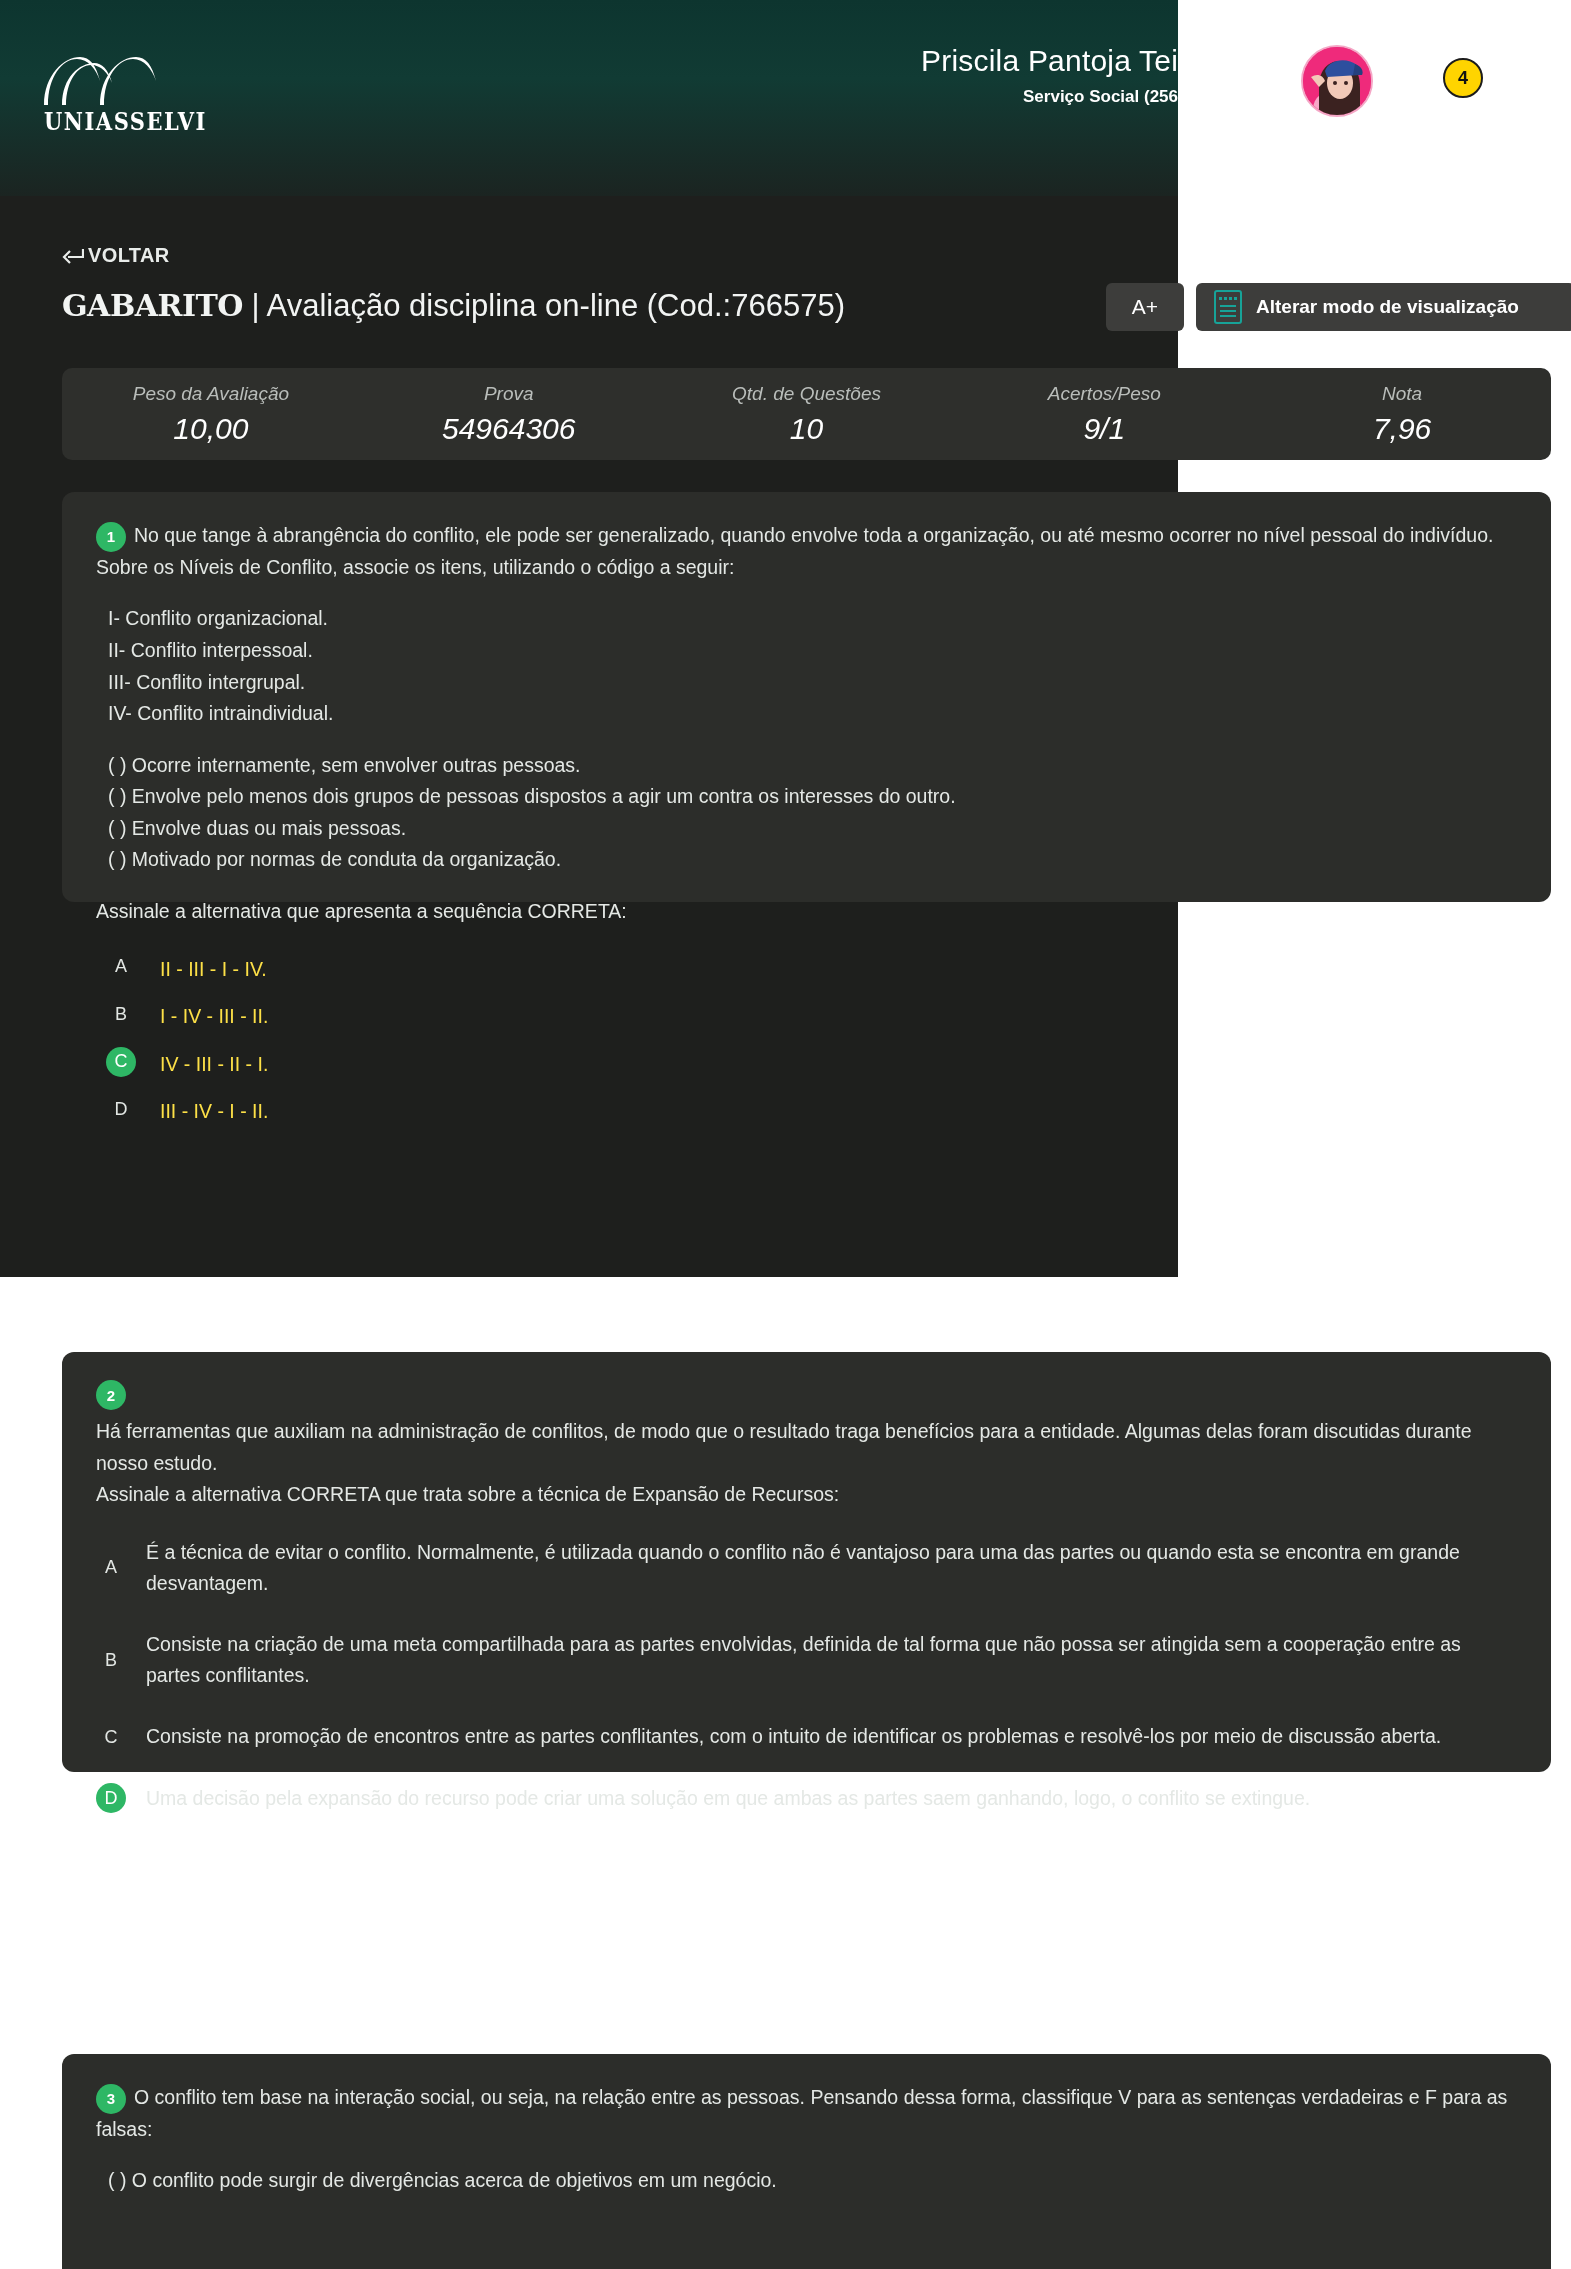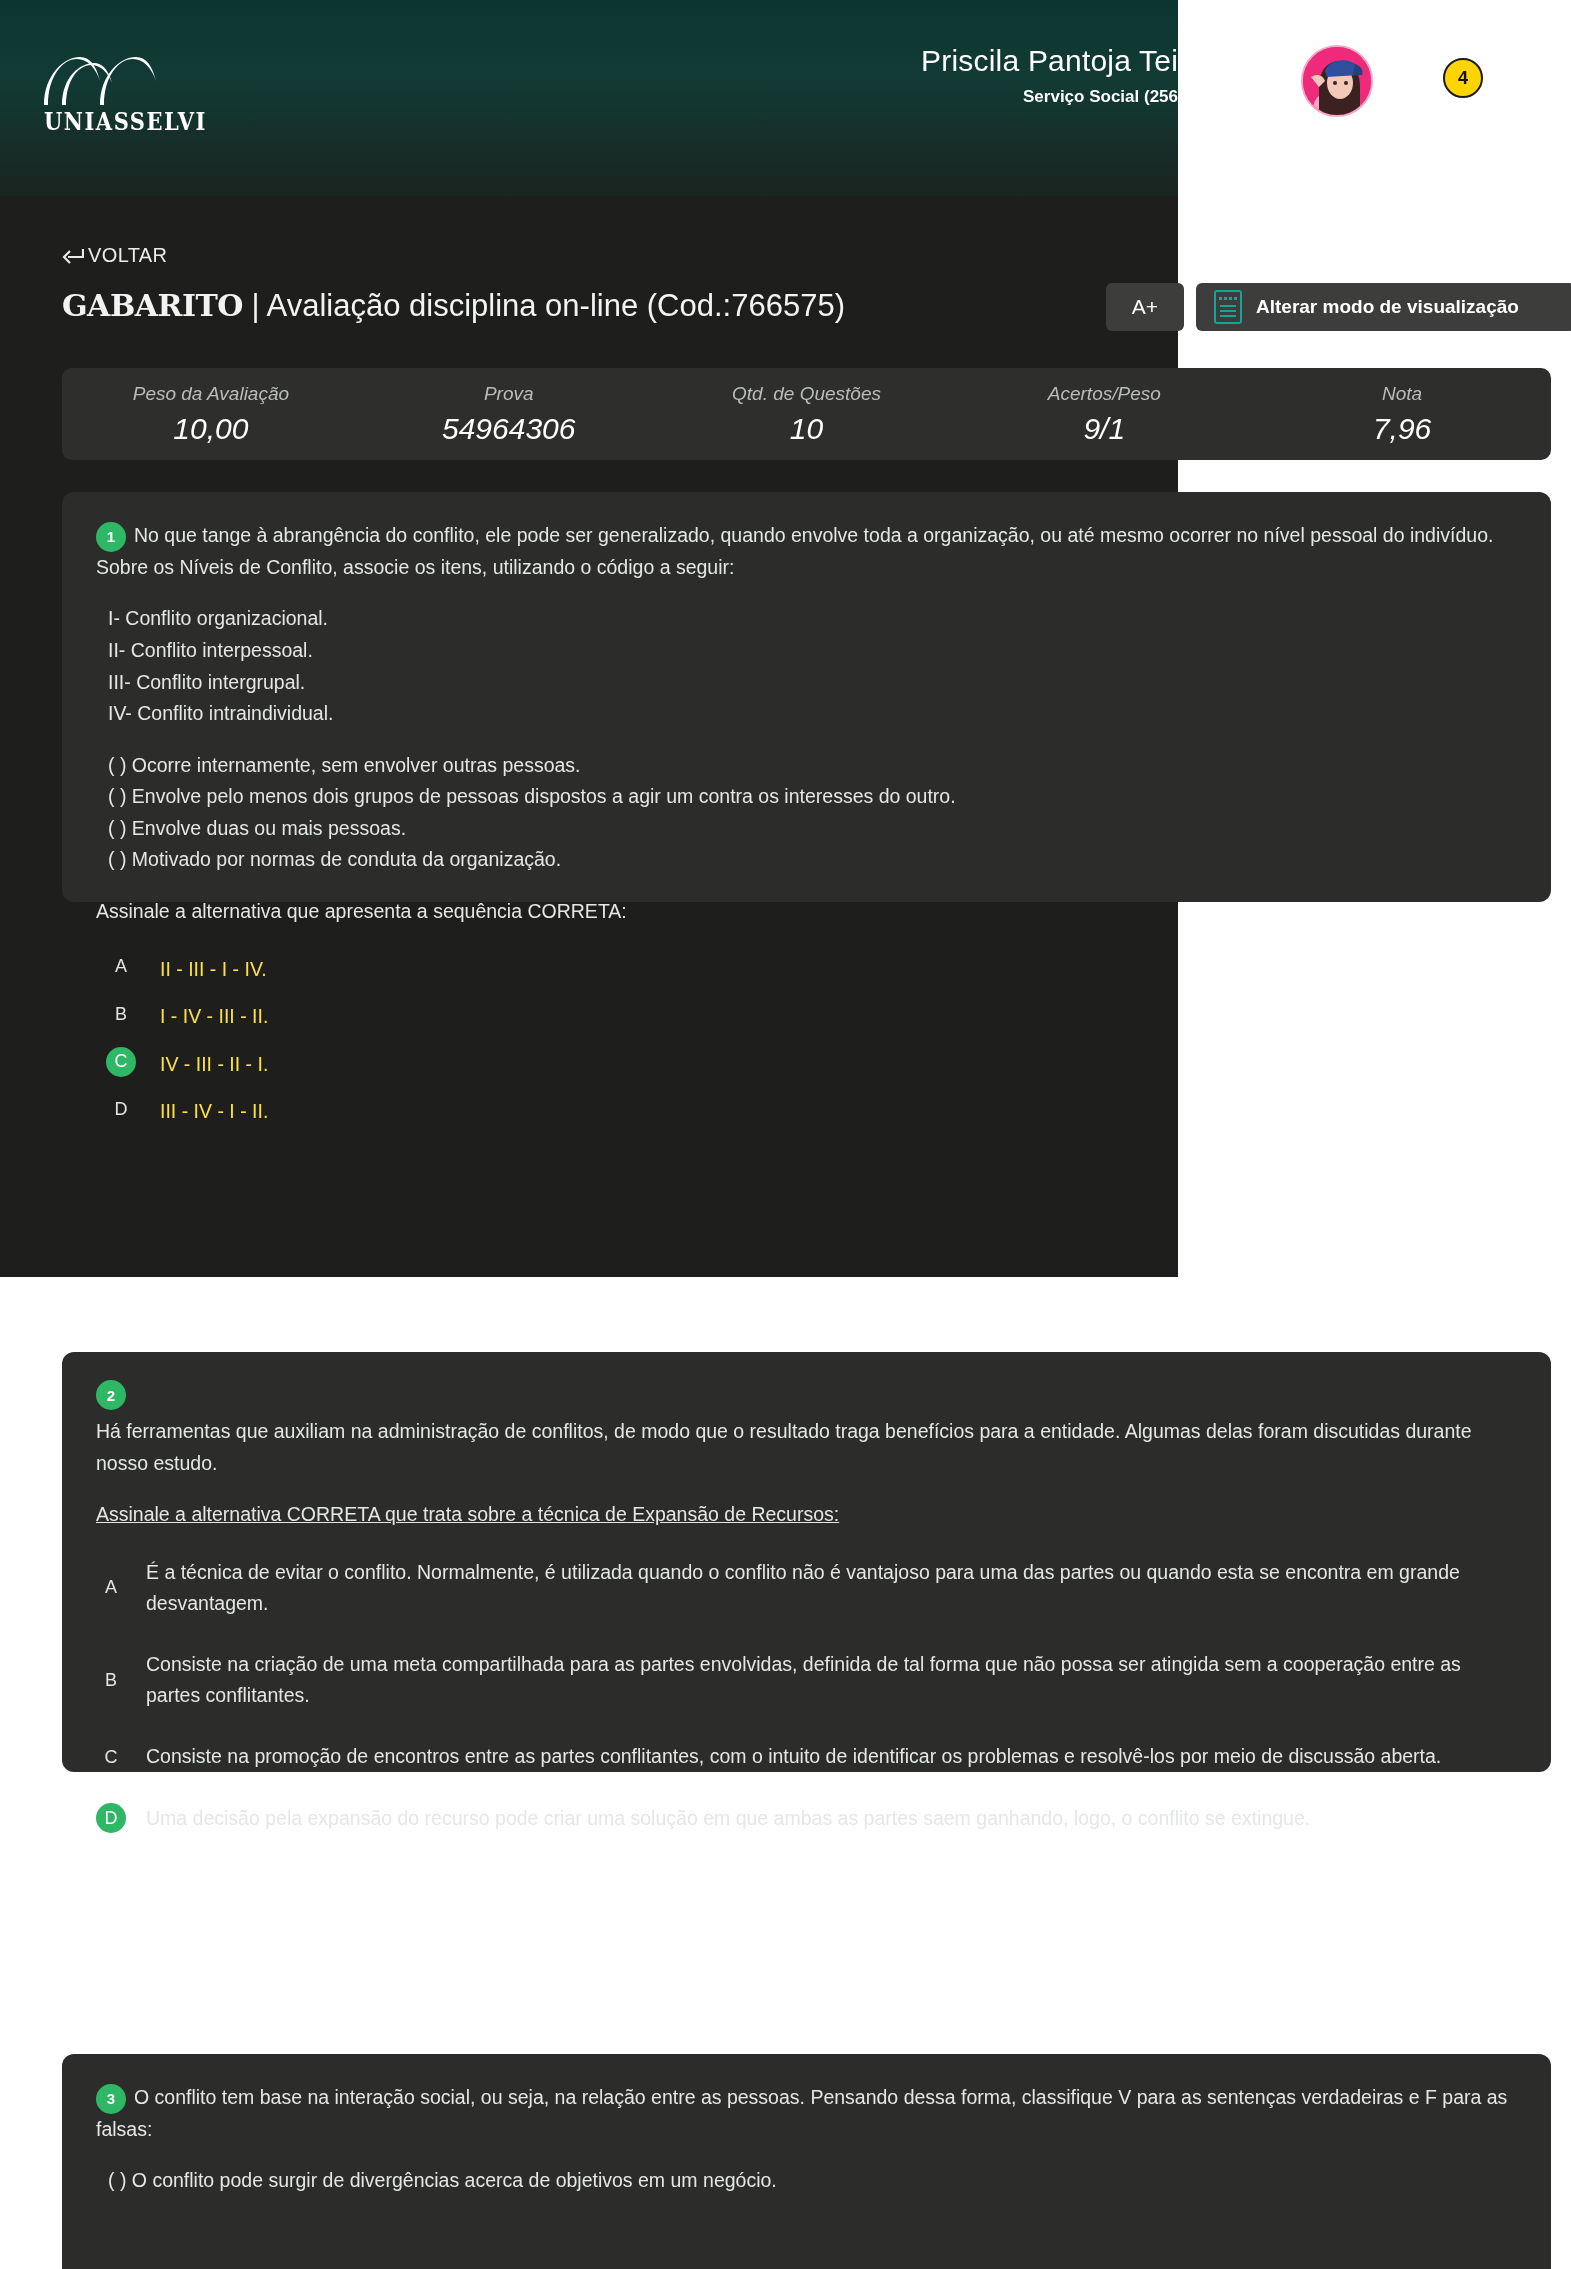--- a/index.html
+++ b/index.html
@@ -117,21 +117,21 @@
 
   
   .voltar {
     position: absolute;
     left: 62px; top: 244px;
     display: flex;
     align-items: center;
     gap: 4px;
     color: #e9ecea;
     font-size: 20px;
-    font-weight: 400;
+    font-weight: 700;
     letter-spacing: .4px;
     cursor: pointer;
   }
   .voltar svg { display:block; }
 
   
   .title-row {
     position: absolute;
     left: 62px; top: 282px;
     right: 30px;
@@ -450,21 +450,21 @@
         <span class="txt">III - IV - I - II.</span>
       </div>
     </div>
   </div>
 
   <div class="card" id="card-2">
     <div>
       <span class="qnum">2</span>
     </div>
     <div class="qtext" style="margin-top:6px;">Há ferramentas que auxiliam na administração de conflitos, de modo que o resultado traga benefícios para a entidade. Algumas delas foram discutidas durante nosso estudo.</div>
-    <div class="qtext" style="margin-top:20px;text-decoration:underline;">Assinale a alternativa CORRETA que trata sobre a técnica de Expansão de Recursos:</div>
+    <div class="qtext" style="">Assinale a alternativa CORRETA que trata sobre a técnica de Expansão de Recursos:</div>
 
     <div style="margin-top:26px;">
       <div class="opt-wide">
         <span class="mark">A</span>
         <span class="txt">É a técnica de evitar o conflito. Normalmente, é utilizada quando o conflito não é vantajoso para uma das partes ou quando esta se encontra em grande desvantagem.</span>
       </div>
       <div class="opt-wide">
         <span class="mark">B</span>
         <span class="txt">Consiste na criação de uma meta compartilhada para as partes envolvidas, definida de tal forma que não possa ser atingida sem a cooperação entre as partes conflitantes.</span>
       </div>

